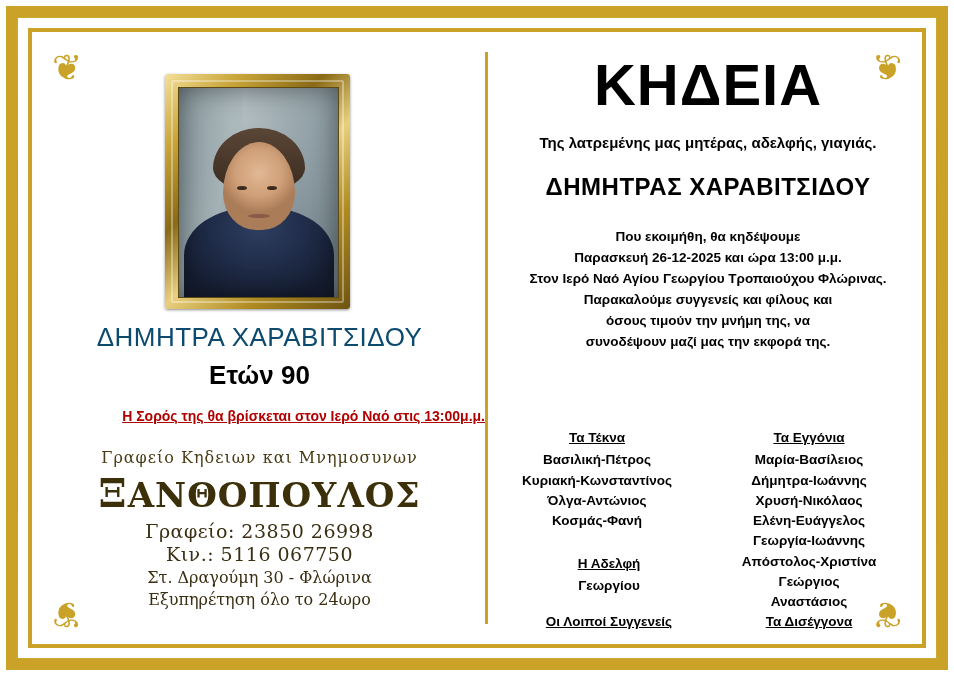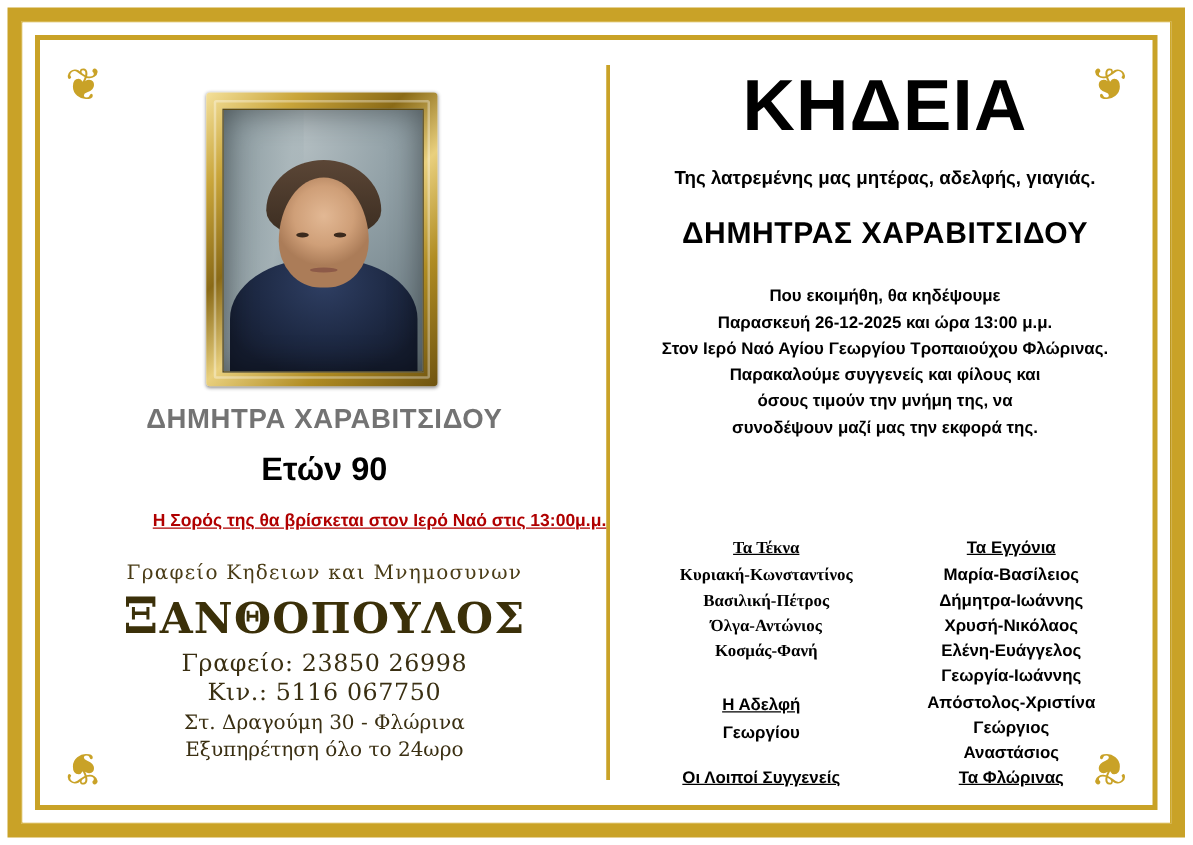--- a/index.html
+++ b/index.html
@@ -168,23 +168,23 @@
   .ph-vig {
     position: absolute; inset: 0;
     box-shadow: inset 0 0 26px rgba(0,0,0,.45);
   }
 
   .left-name {
     position: absolute;
     left: 0; top: 288px;
     width: 451px;
     text-align: center;
-    font-size: 22px;
-    font-weight: bold;
-    color: #737373;
+    font-size: 26px;
+    font-weight: normal;
+    color: #0c4a6e;
     letter-spacing: .5px;
   }
   .left-age {
     position: absolute;
     left: 0; top: 326px;
     width: 451px;
     text-align: center;
     font-size: 26px;
     font-weight: bold;
     color: #000;
@@ -280,21 +280,21 @@
     height: 214px;
   }
   .rel-col {
     position: absolute;
     text-align: center;
     font-size: 13.5px;
     font-weight: bold;
     color: #000;
     line-height: 1.5;
   }
-  .rel-left  { left: 22px;  width: 190px; font-family: Liberation Serif, serif; }
+  .rel-left  { left: 6px;  width: 190px; }
   .rel-right { right: 6px;  width: 210px; }
   .rel-head {
     text-decoration: underline;
     margin-bottom: 2px;
   }
   .rel-sister {
     position: absolute;
     left: 18px; top: 126px;
     width: 190px;
     text-align: center;
@@ -386,22 +386,22 @@
         <div>Στον Ιερό Ναό Αγίου Γεωργίου Τροπαιούχου Φλώρινας.</div>
         <div>Παρακαλούμε συγγενείς και φίλους και</div>
         <div>όσους τιμούν την μνήμη της, να</div>
         <div>συνοδέψουν μαζί μας την εκφορά της.</div>
       </div>
 
       <div class="relatives">
 
         <div class="rel-col rel-left">
           <div class="rel-head">Τα Τέκνα</div>
+          <div>Βασιλική-Πέτρος</div>
           <div>Κυριακή-Κωνσταντίνος</div>
-          <div>Βασιλική-Πέτρος</div>
           <div>Όλγα-Αντώνιος</div>
           <div>Κοσμάς-Φανή</div>
         </div>
 
         <div class="rel-col rel-right">
           <div class="rel-head">Τα Εγγόνια</div>
           <div>Μαρία-Βασίλειος</div>
           <div>Δήμητρα-Ιωάννης</div>
           <div>Χρυσή-Νικόλαος</div>
           <div>Ελένη-Ευάγγελος</div>
@@ -410,18 +410,18 @@
           <div>Γεώργιος</div>
           <div>Αναστάσιος</div>
         </div>
 
         <div class="rel-sister">
           <div class="rel-head">Η Αδελφή</div>
           <div>Γεωργίου</div>
         </div>
 
         <div class="rel-rest">Οι Λοιποί Συγγενείς</div>
-        <div class="rel-great">Τα Φλώρινας</div>
+        <div class="rel-great">Τα Δισέγγονα</div>
       </div>
     </div>
 
   </div>
 </div>
 
 </body></html>

